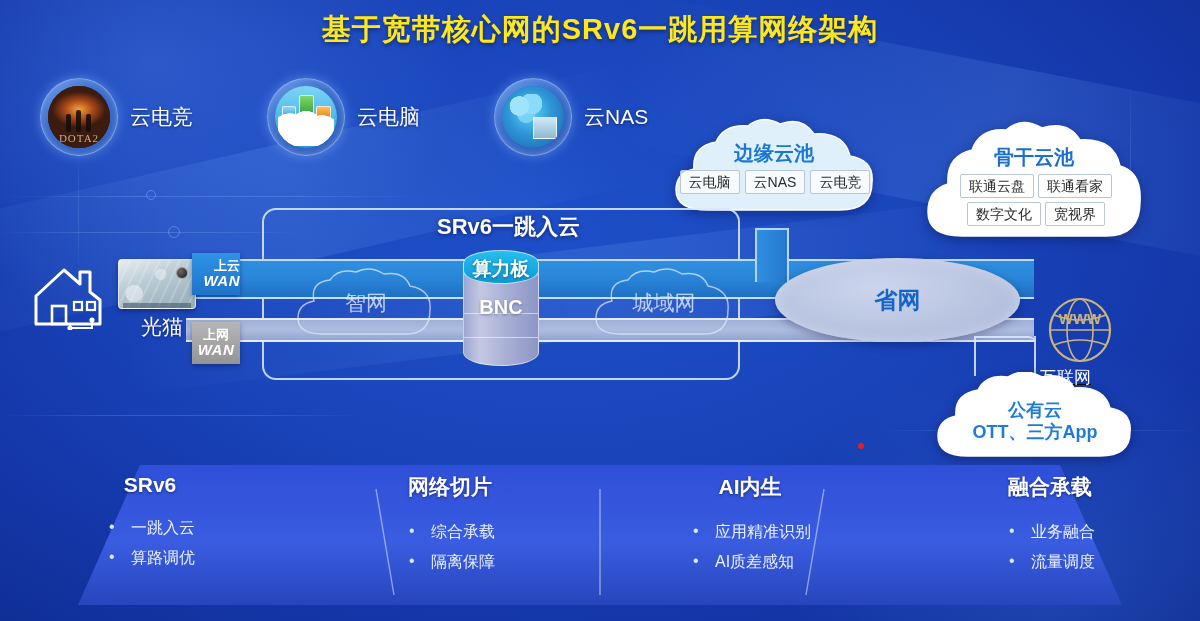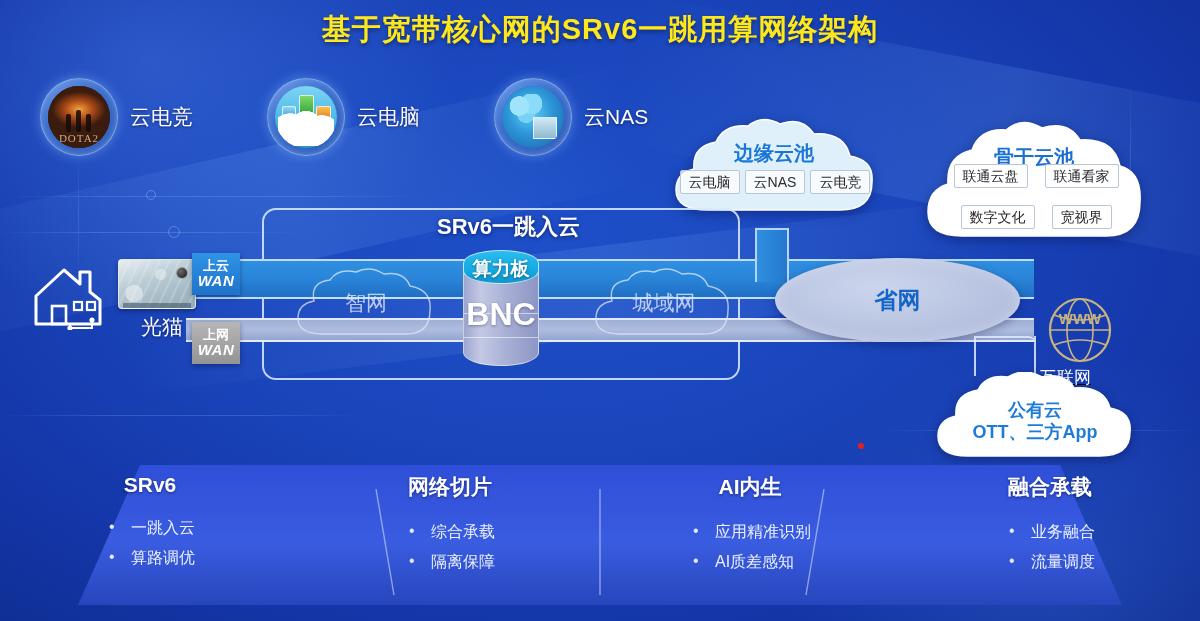--- a/index.html
+++ b/index.html
@@ -191,21 +191,21 @@
   }
   .wan-badge {
     position: absolute;
     display: flex; flex-direction: column;
     align-items: center; justify-content: center;
     color: #ffffff; font-weight: bold; line-height: 1.05;
     box-shadow: 0 2px 5px rgba(0,0,40,0.35);
   }
   .wan-badge .t1 { font-size: 13px; }
   .wan-badge .t2 { font-size: 15px; letter-spacing: 0.5px; font-style: italic; }
-  .badge-cloud { background: linear-gradient(180deg, #2f93e6 0%, #1f73c8 100%); }
+  .badge-cloud { background: linear-gradient(180deg, #2f93e6 0%, #1f73c8 100%); align-items: flex-end; }
   .badge-net   { background: linear-gradient(180deg, #b6b6b6 0%, #949494 100%); }
 
   
   .outline-cloud { position: absolute; pointer-events: none; }
   .outline-cloud .oc-text {
     position: absolute; width: 100%; text-align: center;
     color: rgba(225,235,250,0.80); font-size: 21px;
     top: 50%; transform: translateY(-55%);
     white-space: nowrap;
   }
@@ -224,21 +224,21 @@
     border: 1px solid rgba(255,255,255,0.7);
     border-radius: 50% / 38%;
   }
   .cyl-top-label {
     position: absolute; left: 0; right: 0; top: 6px;
     text-align: center; color: #ffffff; font-size: 19px; font-weight: bold;
     text-shadow: 0 1px 3px rgba(0,40,70,0.5);
   }
   .cyl-mid-label {
     position: absolute; left: 0; right: 0; top: 46px;
-    text-align: center; color: #ffffff; font-size: 32px; font-weight: bold;
+    text-align: center; color: #ffffff; font-size: 20px; font-weight: bold;
     text-shadow: 0 1px 3px rgba(40,40,80,0.45);
   }
   .cyl-seam {
     position: absolute; left: 0; right: 0; height: 1px;
     background: rgba(255,255,255,0.55);
   }
 
   
   .prov-ellipse {
     position: absolute;
@@ -397,21 +397,21 @@
       <div class="chip">云NAS</div>
       <div class="chip">云电竞</div>
     </div>
   </div>
 
   <div class="cloud-shape" style="left:920px; top:120px; width:228px; height:122px;">
     <svg width="228" height="122" viewBox="0 0 228 122">
       <path d="M42 116 Q8 116 8 92 Q8 70 28 64 Q26 36 52 30 Q60 8 86 10 Q102 -4 122 8 Q148 0 160 20 Q194 18 200 46 Q222 52 220 82 Q220 116 186 116 Z" fill="#ffffff" stroke="#ffffff" stroke-width="1.5"></path>
     </svg>
     <div class="cloud-title" style="top:24px; color:#1b6fd0; font-size:20px;">骨干云池</div>
-    <div style="position:absolute; left:18px; top:44px; width:196px; display:flex; flex-wrap:wrap; gap:17px; justify-content:center;">
+    <div style="position:absolute; left:18px; top:54px; width:196px; display:flex; flex-wrap:wrap; gap:4px; justify-content:center;">
       <div class="chip" style="background:#fff;">联通云盘</div>
       <div class="chip" style="background:#fff;">联通看家</div>
       <div class="chip" style="background:#fff;">数字文化</div>
       <div class="chip" style="background:#fff;">宽视界</div>
     </div>
   </div>
 
   <div class="srv6-box" style="left:262px; top:208px; width:478px; height:172px;"></div>
   <div class="srv6-box-label" style="left:437px; top:212px;">SRv6一跳入云</div>
 

